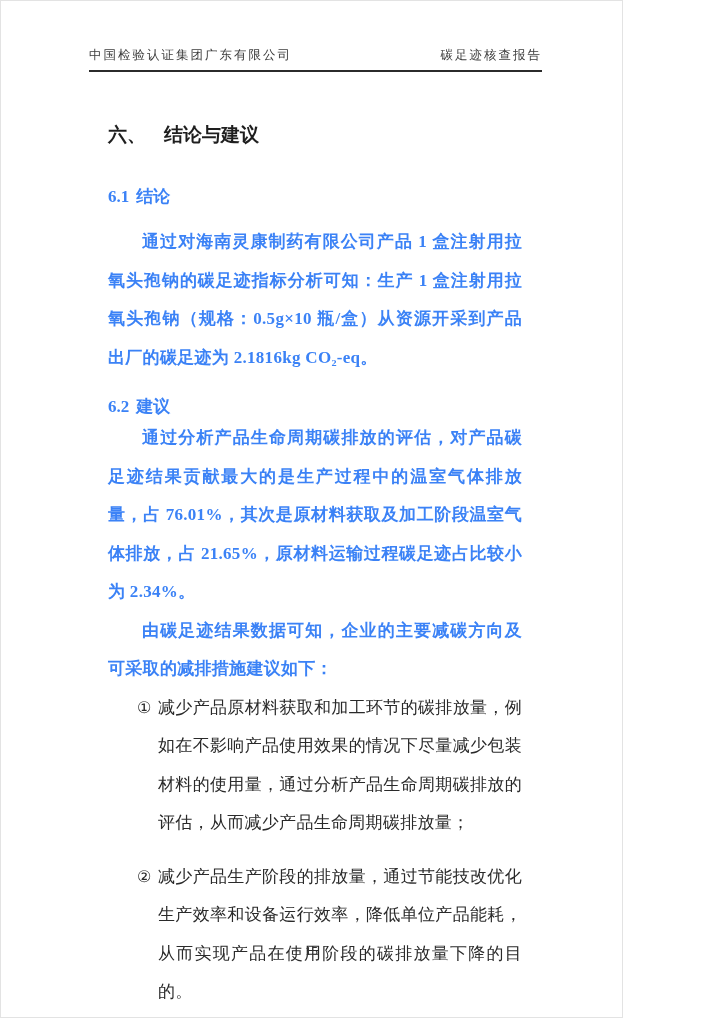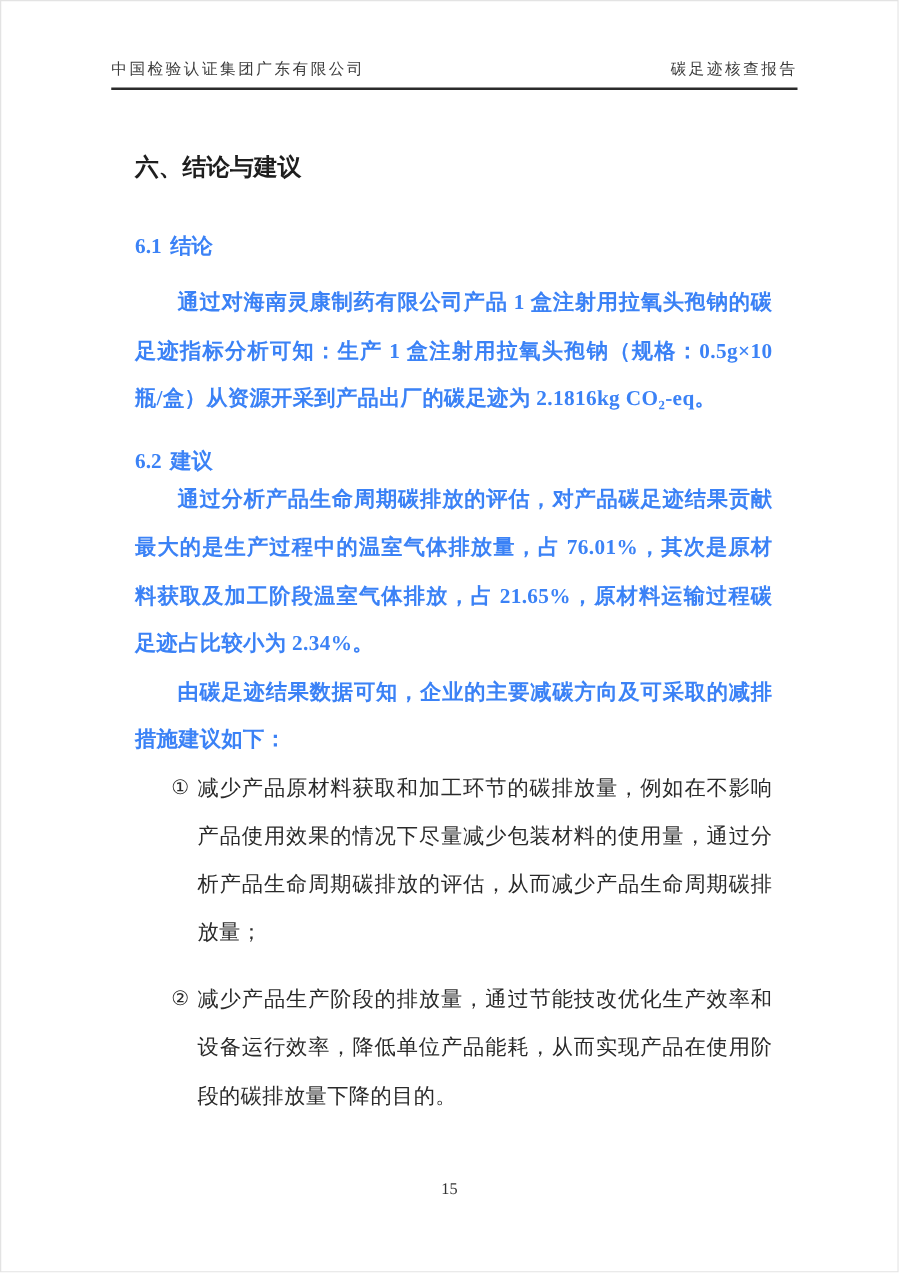--- a/index.html
+++ b/index.html
@@ -2,21 +2,21 @@
 <html><head>
 <meta charset="utf-8">
 <style>
   html, body {
     margin: 0;
     padding: 0;
     background: #ffffff;
   }
   .page {
     position: relative;
-    width: 719px;
+    width: 623px;
     height: 1018px;
     margin: 0;
     background: #ffffff;
     box-sizing: border-box;
     border: 1px solid #e3e3e3;
     overflow: hidden;
     font-family: "Liberation Serif", "DejaVu Serif", serif;
     color: #2a2a2a;
   }
   
@@ -43,21 +43,21 @@
   }
   .chapter-title {
     margin: 0 0 36px 0;
     font-family: "Liberation Sans", "DejaVu Sans", sans-serif;
     font-weight: bold;
     font-size: 19px;
     line-height: 27px;
     color: #1e1e1e;
   }
   .chapter-title .chapter-text {
-    margin-left: 0;
+    margin-left: 18px;
   }
   .section-heading {
     margin: 0 0 14px 0;
     font-weight: bold;
     font-size: 17px;
     line-height: 25px;
     color: #3b82f6;
   }
   .section-heading .heading-text {
     margin-left: 7px;

